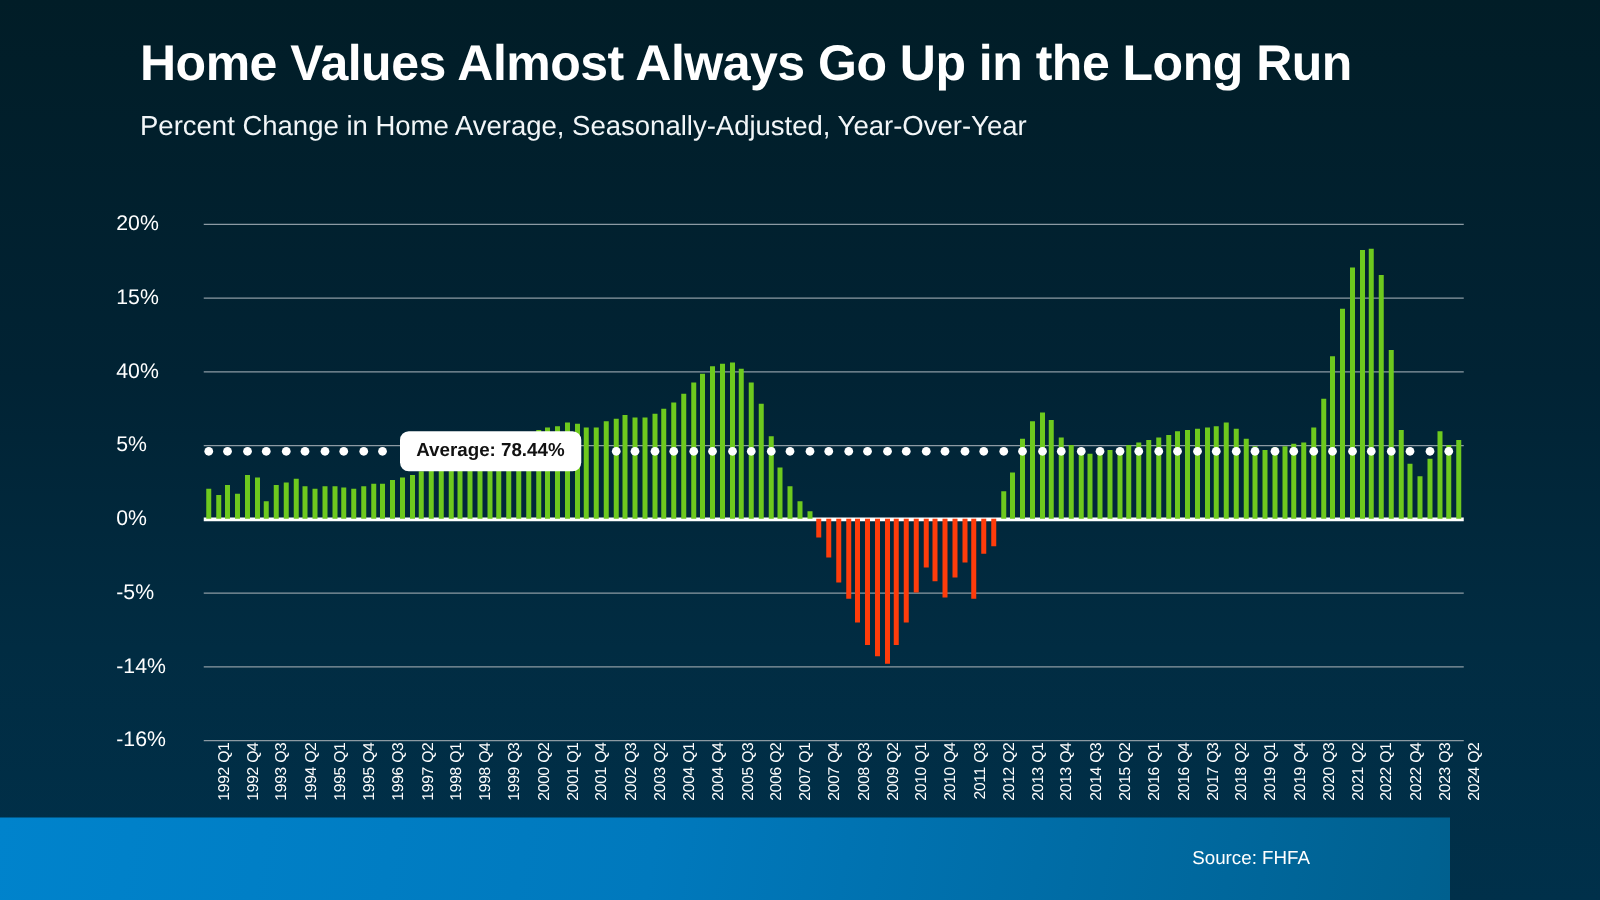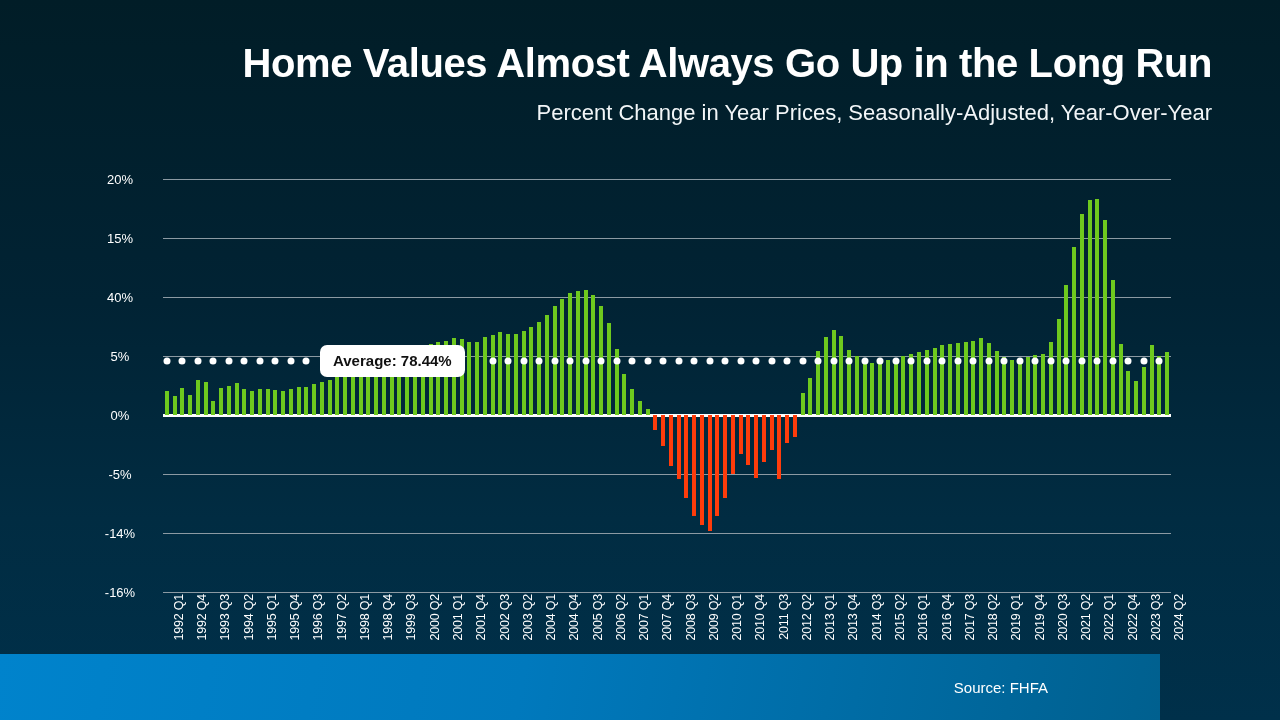--- a/index.html
+++ b/index.html
@@ -7,21 +7,21 @@
     width: 1280px; height: 720px;
     font-family: "Liberation Sans", sans-serif;
     overflow: hidden;
   }
   body {
     position: relative;
     background: linear-gradient(180deg, #011d27 0%, #012334 42%, #012c42 72%, #00304a 100%);
   }
 
   
-  #header { position: absolute; left: 112px; top: 42px; width: 1100px; text-align: right; }
+  #header { position: absolute; left: 112px; top: 30px; width: 1100px; }
   #chart-title {
     font-size: 40px; font-weight: bold; color: #ffffff;
     letter-spacing: -0.4px; line-height: 1.06; white-space: nowrap;
   }
   #chart-subtitle {
     margin-top: 16px; font-size: 22px; color: #f2f6f8;
     font-weight: normal; white-space: nowrap;
   }
 
   
@@ -32,22 +32,22 @@
   }
   .gridline {
     position: absolute; left: 0; width: 100%; height: 1px;
     background: #8c9aa3;
   }
   .gridline.zero { background: #ffffff; height: 3px; }
 
   
   .ytick {
     position: absolute; right: 1183px;
-    width: 60px; text-align: center;
-    font-size: 13px; color: #ffffff;
+    width: 60px; text-align: left;
+    font-size: 17px; color: #ffffff;
     transform: translateY(-50%);
     white-space: nowrap;
   }
   #y-axis-labels { position: absolute; left: 0; top: 0; width: 1280px; height: 720px;
                    pointer-events: none; }
   #y-axis-labels .ytick { right: auto; left: 93px; width: 54px; }
 
   
   #bars-layer { position: absolute; left: 0; top: 0; width: 100%; height: 100%; }
   .bar { position: absolute; width: 4px; }
@@ -94,21 +94,21 @@
     position: absolute; right: 112px; top: 50%;
     transform: translateY(-50%);
     font-size: 15px; color: #ffffff; white-space: nowrap;
   }
 </style>
 </head>
 <body>
 
 <div id="header">
   <div id="chart-title">Home Values Almost Always Go Up in the Long Run</div>
-  <div id="chart-subtitle">Percent Change in Year Prices, Seasonally-Adjusted, Year-Over-Year</div>
+  <div id="chart-subtitle">Percent Change in Home Average, Seasonally-Adjusted, Year-Over-Year</div>
 </div>
 
 <div id="plot-frame">
   <div id="gridlines-layer">
       <div class="gridline" style="top: 0px;"></div>
       <div class="gridline" style="top: 59px;"></div>
       <div class="gridline" style="top: 118px;"></div>
       <div class="gridline" style="top: 177px;"></div>
       <div class="gridline zero" style="top: 235px;"></div>
       <div class="gridline" style="top: 295px;"></div>

